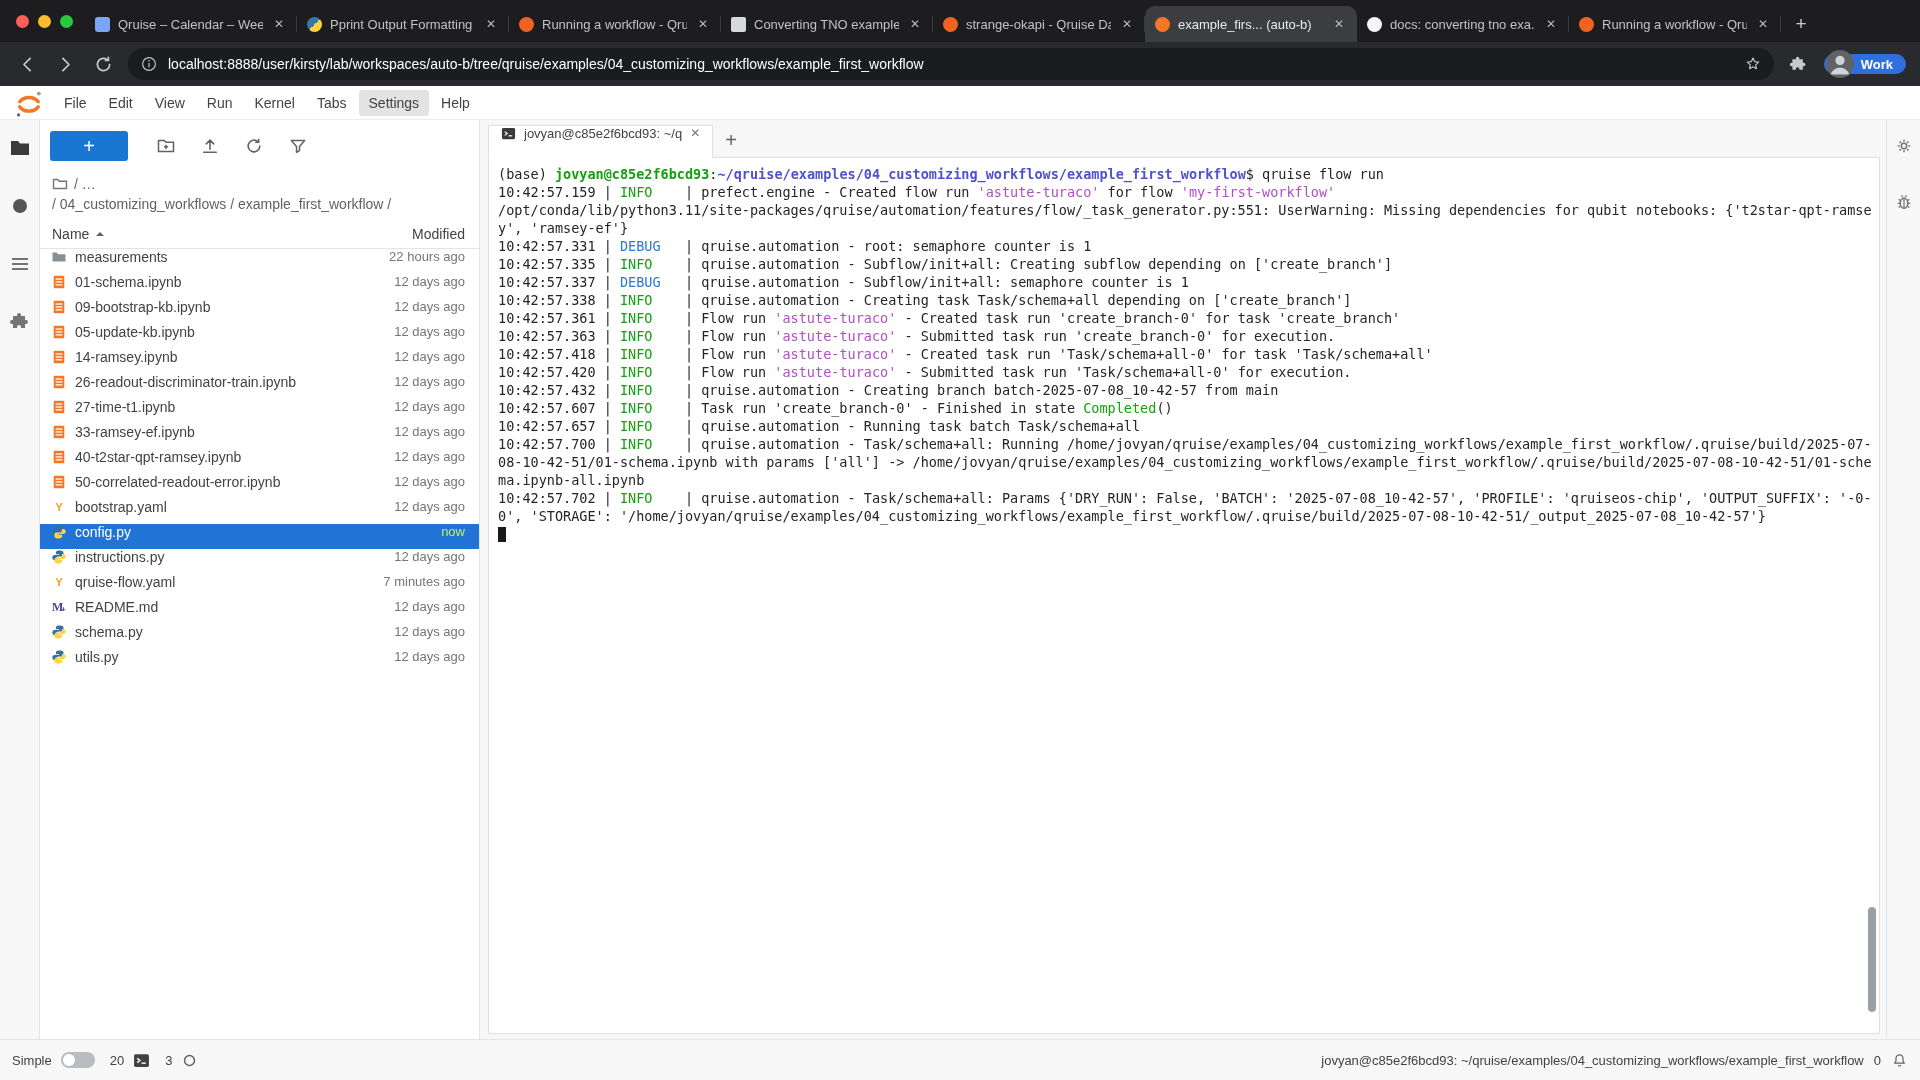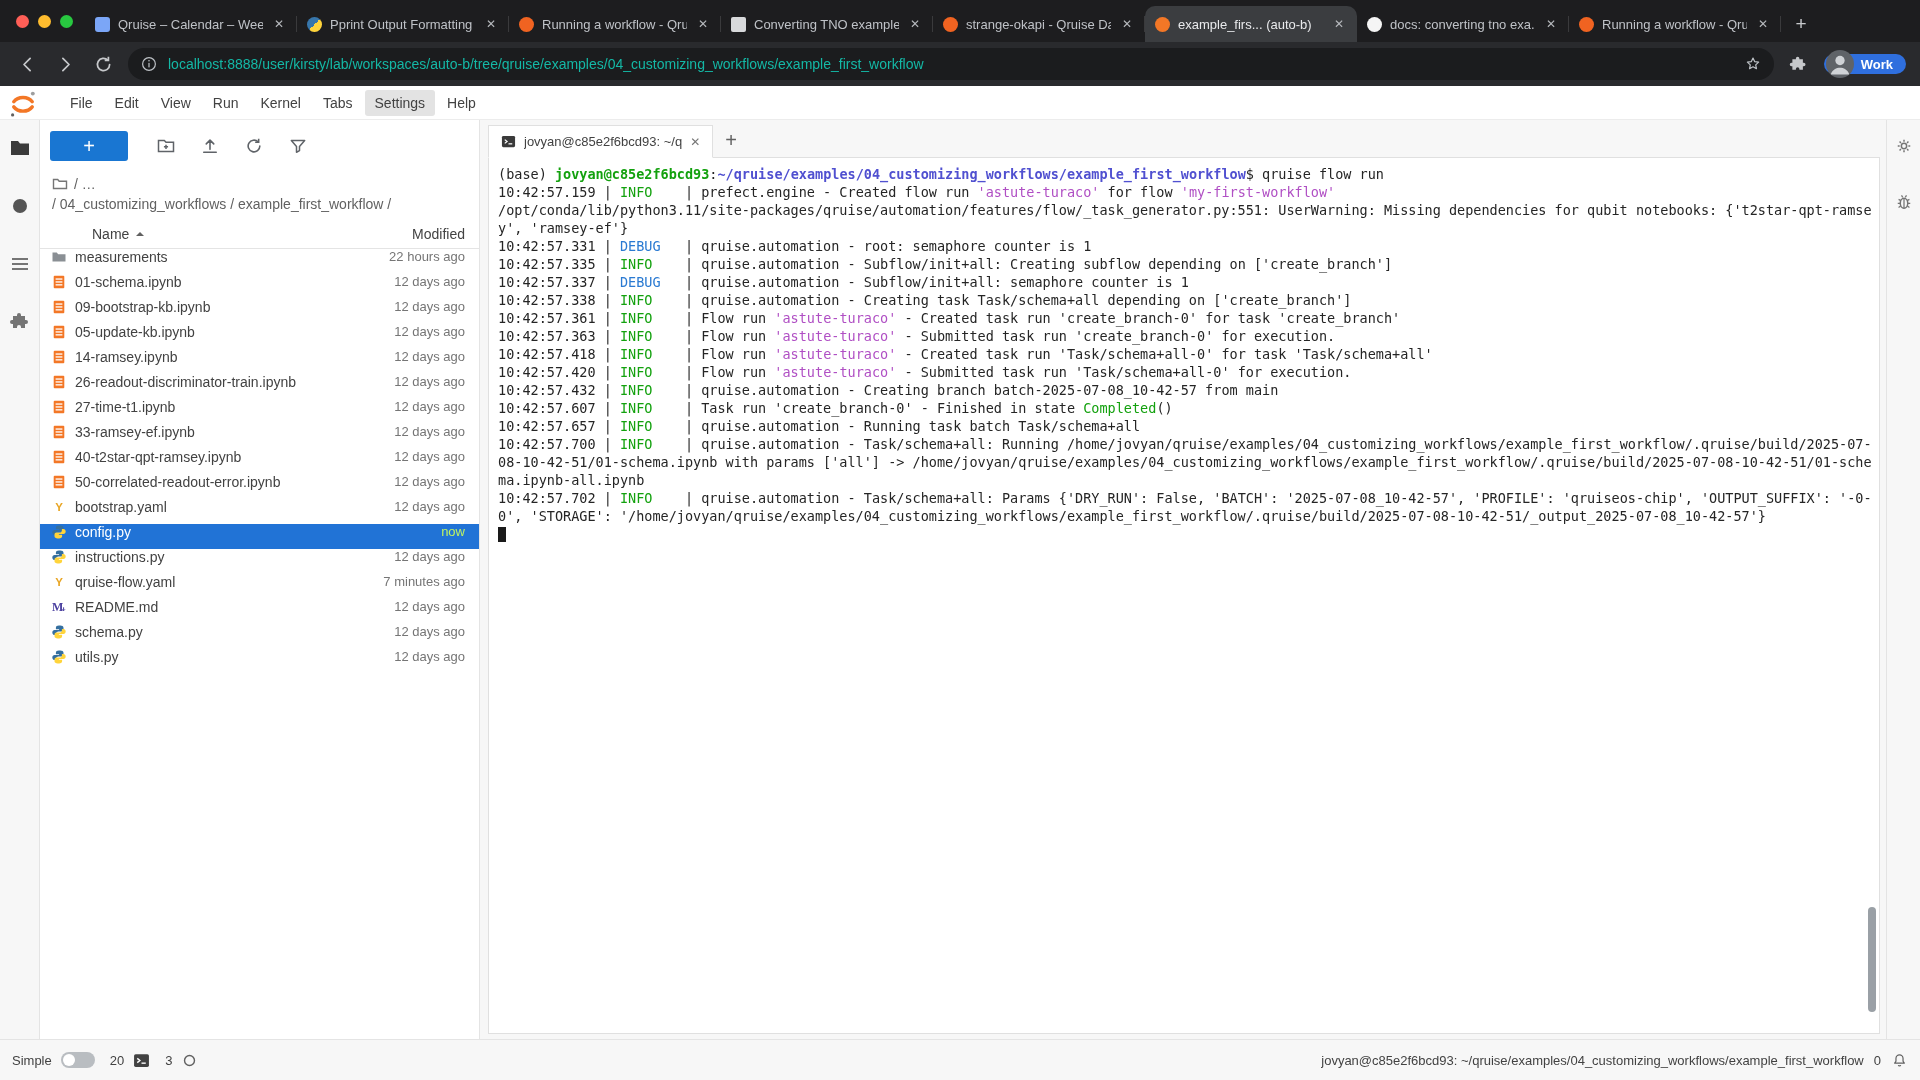--- a/index.html
+++ b/index.html
@@ -38,30 +38,30 @@
   .newtab::before{content:"+";}
 
   
   .toolbar{height:44px;background:#292a2d;display:flex;align-items:center;padding:0 14px;gap:12px;flex:none;}
   .nic{width:26px;height:26px;color:#c6c8cb;flex:none;display:flex;align-items:center;justify-content:center;}
   .nic svg{width:21px;height:21px;}
   .omnibox{flex:1;height:32px;background:#1b1c1e;border-radius:16px;display:flex;align-items:center;
     padding:0 12px;gap:10px;min-width:0;}
   .oic{width:18px;height:18px;color:#bdc1c6;flex:none;}
   .oic svg{width:18px;height:18px;}
-  .omni-url{flex:1;color:#14b8a6;font-size:14px;white-space:nowrap;overflow:hidden;}
+  .omni-url{flex:1;color:#ffffff;font-size:14px;white-space:nowrap;overflow:hidden;}
   .profile{display:flex;align-items:center;gap:7px;background:var(--badge);border-radius:16px;
     height:20px;padding:2px 13px 2px 2px;flex:none;}
   .avatar{width:28px;height:28px;border-radius:50%;background:#5f6368;overflow:hidden;}
   .profile-label{color:#fff;font-size:13px;font-weight:bold;}
 
   
   .jlab{flex:1;display:flex;flex-direction:column;background:#f7f7f7;min-height:0;}
   .menubar{height:34px;background:#fff;border-bottom:1px solid #ececec;display:flex;align-items:center;
-    padding-left:6px;gap:16px;flex:none;}
+    padding-left:12px;gap:4px;flex:none;}
   .jlogo{width:30px;height:28px;margin:0 6px 0 2px;}
   .menus{display:flex;align-items:center;gap:2px;font-size:14px;color:#424242;}
   .menu-item{padding:5px 10px;border-radius:3px;}
   .menu-item.active{background:#e3e3e3;}
   .jlab-body{flex:1;display:flex;min-height:0;}
 
   .activitybar{width:40px;background:#f7f7f7;border-right:1px solid #e4e4e4;display:flex;
     flex-direction:column;align-items:center;padding-top:16px;gap:34px;flex:none;}
   .aic{width:24px;height:24px;color:#757575;}
   .aic svg{width:24px;height:24px;}
@@ -73,37 +73,37 @@
     font-size:20px;display:flex;align-items:center;justify-content:center;margin-right:4px;}
   .btn-new::before{content:"+";}
   .tic{width:20px;height:20px;color:#5f6368;}
   .tic svg{width:20px;height:20px;}
   .fb-crumbs{padding:4px 12px 6px 12px;color:#616161;font-size:14px;line-height:20px;flex:none;}
   .crumb-l1{display:flex;align-items:center;gap:6px;}
   .crumb-folder{width:16px;height:16px;color:#757575;}
   .crumb-folder svg{width:16px;height:16px;}
   .fb-header{display:flex;align-items:center;justify-content:space-between;padding:6px 14px 6px 12px;
     border-bottom:1px solid #e4e4e4;color:#424242;font-size:14px;flex:none;}
-  .fh-name{display:flex;align-items:center;margin-left:40px;}
+  .fh-name{display:flex;align-items:center;}
   .caret{width:0;height:0;border:4.5px solid transparent;border-bottom-color:#616161;display:inline-block;
     margin-left:7px;transform:translateY(-2px);}
   .fb-list{flex:1;overflow:hidden;}
   .fitem{display:flex;align-items:flex-start;height:25px;padding:0 14px 0 11px;gap:8px;color:#424242;font-size:14px;}
   .fitem.selected{background:var(--selection);color:#fff;}
   .ficon{width:16px;height:16px;flex:none;}
   .ficon svg{width:16px;height:16px;}
   .fname{flex:1;white-space:nowrap;overflow:hidden;}
   .fmod{font-size:13px;color:#757575;flex:none;}
   .fitem.selected .fmod{color:#bef264;}
 
   
   .dock{flex:1;display:flex;flex-direction:column;min-width:0;margin:4px 6px 5px 8px;}
   .dock-tabbar{height:34px;display:flex;align-items:flex-end;border-bottom:1px solid #e0e0e0;flex:none;}
   .dock-tab{max-width:235px;height:33px;background:#fff;border:1px solid #e0e0e0;border-bottom:1px solid #fff;
-    margin-bottom:-1px;display:flex;align-items:center;gap:8px;padding:0 12px;font-size:13px;color:#424242;min-width:0;}
+    margin-bottom:-1px;display:flex;align-items:flex-start;gap:8px;padding:0 12px;font-size:13px;color:#424242;min-width:0;}
   .dock-tab-icon{width:15px;height:15px;flex:none;}
   .dock-tab-icon svg{width:15px;height:15px;}
   .dock-tab-title{overflow:hidden;white-space:nowrap;}
   .dock-close{color:#757575;font-size:12px;flex:none;}
   .dock-close::before{content:"✕";}
   .dock-add{width:36px;height:33px;display:flex;align-items:center;justify-content:center;color:#616161;font-size:20px;flex:none;}
   .dock-add::before{content:"+";}
   .terminal{flex:1;background:#fff;border:1px solid #e0e0e0;border-top:none;padding:7px 6px 0 9px;
     font-family:"DejaVu Sans Mono","Liberation Mono",monospace;font-size:13.5px;line-height:18px;
     color:#252525;overflow:hidden;position:relative;}

